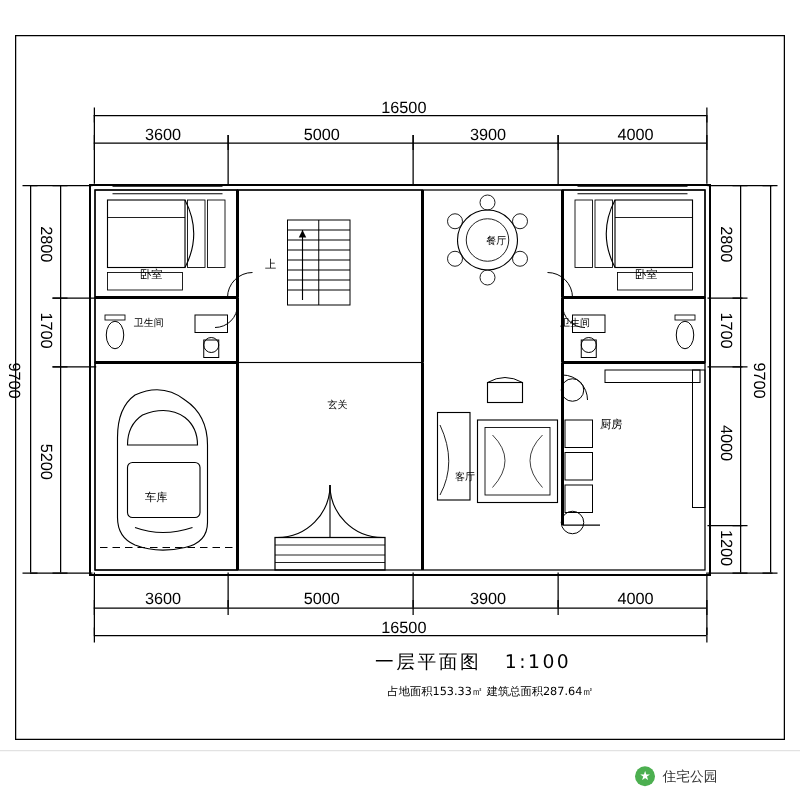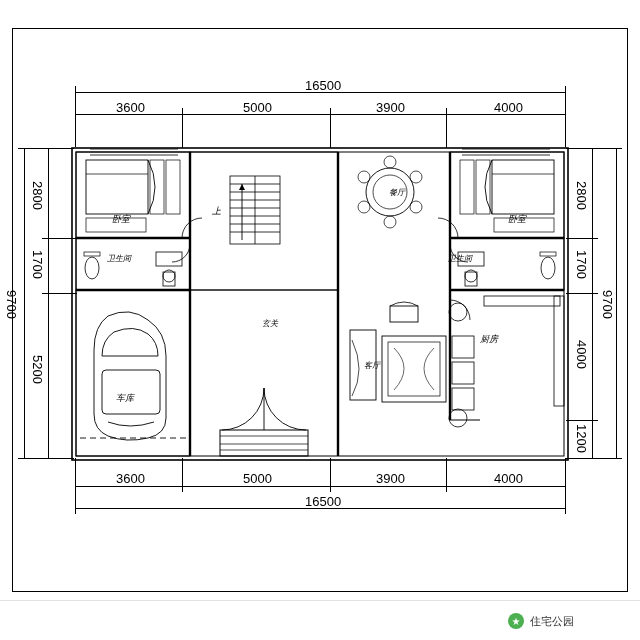--- a/index.html
+++ b/index.html
@@ -5,21 +5,21 @@
   html,body{margin:0;padding:0;background:#fff;}
   body{width:640px;height:640px;font-family:"Liberation Sans",sans-serif;overflow:hidden;}
   #stage{position:relative;width:640px;height:640px;background:#ffffff;}
   .abs{position:absolute;}
   .ln{position:absolute;background:#000;}
   .h1{height:1px;}
   .v1{width:1px;}
   .txt{position:absolute;color:#000;white-space:nowrap;}
   .dimtxt{font-size:13px;}
   .cn{font-family:"DejaVu Sans","Liberation Sans",sans-serif;}
-  .roomlbl{font-size:9px;font-style:italic;}
+  .roomlbl{font-size:9px;}
   .border{position:absolute;border:1px solid #000;}
   .tick{position:absolute;background:#000;width:1px;}
   .tickh{position:absolute;background:#000;height:1px;}
   #title{position:absolute;left:300px;top:520px;font-size:15px;letter-spacing:2px;}
   #subtitle{position:absolute;left:310px;top:547px;font-size:9px;}
   #footer{position:absolute;left:0;top:600px;width:640px;height:40px;border-top:1px solid #e2e2e2;background:#fff;}
   .wmcircle{position:absolute;width:16px;height:16px;border-radius:50%;background:#4caf50;display:flex;align-items:center;justify-content:center;color:#fff;font-size:10px;}
   .wmtxt{position:absolute;font-size:11px;color:#333;}
   svg{display:block;}
 </style>
@@ -251,26 +251,31 @@
       <path d="M398 98 a20 20 0 0 0 -20 -20" stroke-width="0.8"></path>
 
       <path d="M122 98 a20 20 0 0 1 20 -20" stroke-width="0.8"></path>
     </g>
   </svg>
 
   <div class="txt roomlbl cn" style="left:112px;top:213px;">卧室</div>
   <div class="txt roomlbl cn" style="left:107px;top:253px;font-size:8px;">卫生间</div>
   <div class="txt roomlbl cn" style="left:116px;top:392px;">车库</div>
   <div class="txt roomlbl cn" style="left:262px;top:318px;font-size:8px;">玄关</div>
-  <div class="txt roomlbl cn" style="left:364px;top:360px;font-size:8px;text-align:center;">客厅</div>
+  <div class="txt roomlbl cn" style="left:364px;top:376px;font-size:8px;text-align:center;">客厅</div>
   <div class="txt roomlbl cn" style="left:389px;top:187px;font-size:8px;">餐厅</div>
   <div class="txt roomlbl cn" style="left:480px;top:333px;">厨房</div>
   <div class="txt roomlbl cn" style="left:508px;top:213px;">卧室</div>
   <div class="txt roomlbl cn" style="left:448px;top:253px;font-size:8px;">卫生间</div>
   <div class="txt roomlbl cn" style="left:212px;top:205px;font-size:9px;">上</div>
 
+  <div id="title" class="cn">
+    <span>一层平面图</span>
+    <span style="margin-left:12px;">1:100</span>
+  </div>
+  <div id="subtitle" class="cn">占地面积153.33㎡ 建筑总面积287.64㎡</div>
 
   <div id="footer">
     <div class="wmcircle" style="left:508px;top:12px;">★</div>
     <div class="wmtxt cn" style="left:530px;top:13px;">住宅公园</div>
   </div>
 
 </div>
 
 </body></html>

